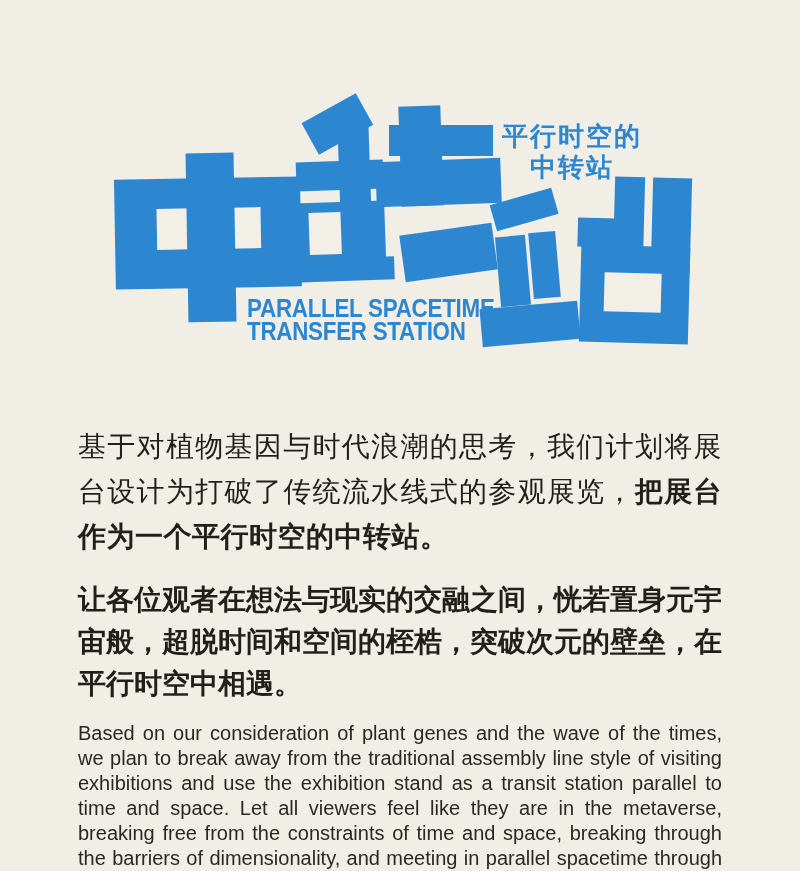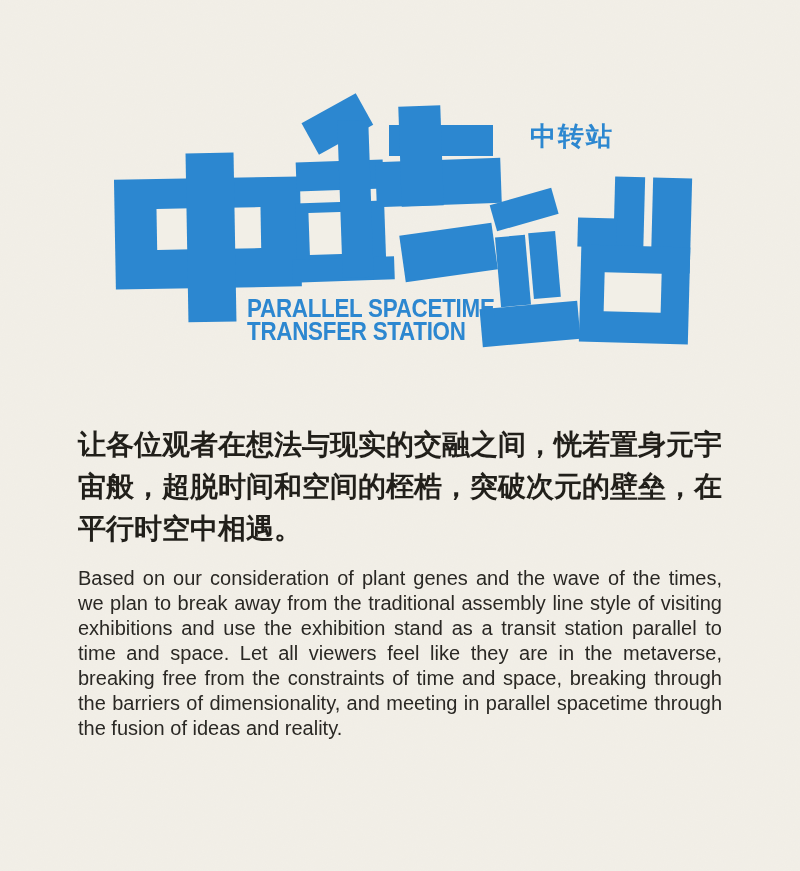--- a/index.html
+++ b/index.html
@@ -116,28 +116,30 @@
         <rect x="651" y="177" width="39" height="95"></rect>
         <rect x="577" y="219" width="39" height="29"></rect>
         <rect x="581" y="246" width="109" height="97"></rect>
         <rect x="605" y="273" width="57" height="39" fill="#f2efe7"></rect>
       </g>
     </g>
   </svg>
   <span class="sr-only">中转站</span>
 
   <div class="tagline">
+    <div>平行时空的</div>
     <div>中转站</div>
   </div>
 
   <div class="en-sub">
     <div>PARALLEL SPACETIME</div>
     <div>TRANSFER STATION</div>
   </div>
 
   <div class="content">
+    <p class="p-cn"><span>基于对植物基因与时代浪潮的思考，我们计划将展台设计为打破了传统流水线式的参观展览，</span><b>把展台作为一个平行时空的中转站。</b></p>
 
     <p class="p-cn second">让各位观者在想法与现实的交融之间，恍若置身元宇宙般，超脱时间和空间的桎梏，突破次元的壁垒，在平行时空中相遇。</p>
 
     <p class="p-en">Based on our consideration of plant genes and the wave of the times, we plan to break away from the traditional assembly line style of visiting exhibitions and use the exhibition stand as a transit station parallel to time and space. Let all viewers feel like they are in the metaverse, breaking free from the constraints of time and space, breaking through the barriers of dimensionality, and meeting in parallel spacetime through the fusion of ideas and reality.</p>
   </div>
 
 </div>
 
 </body></html>

